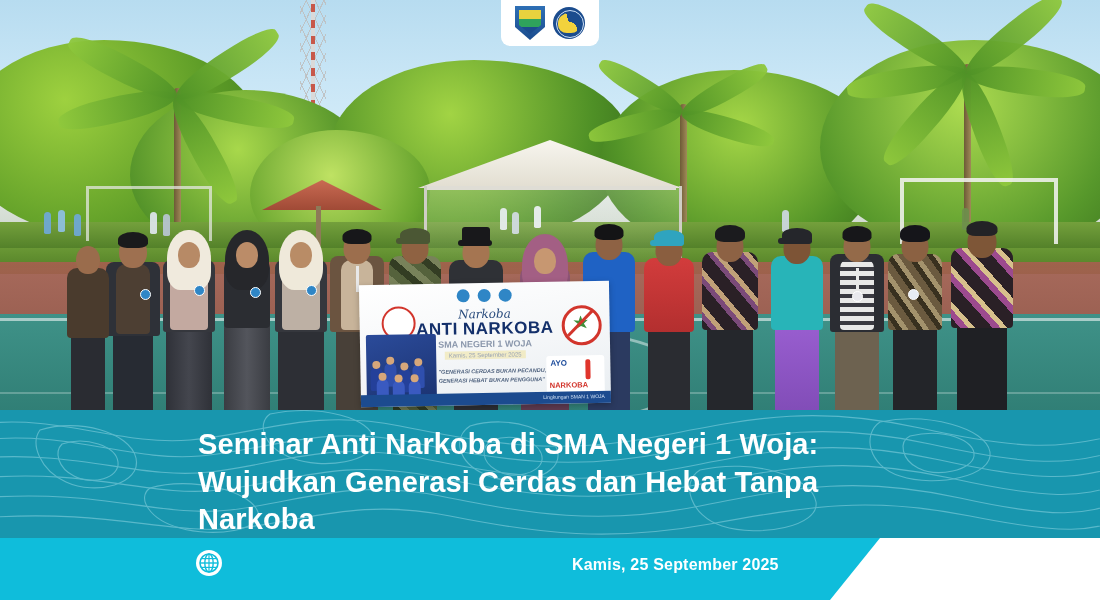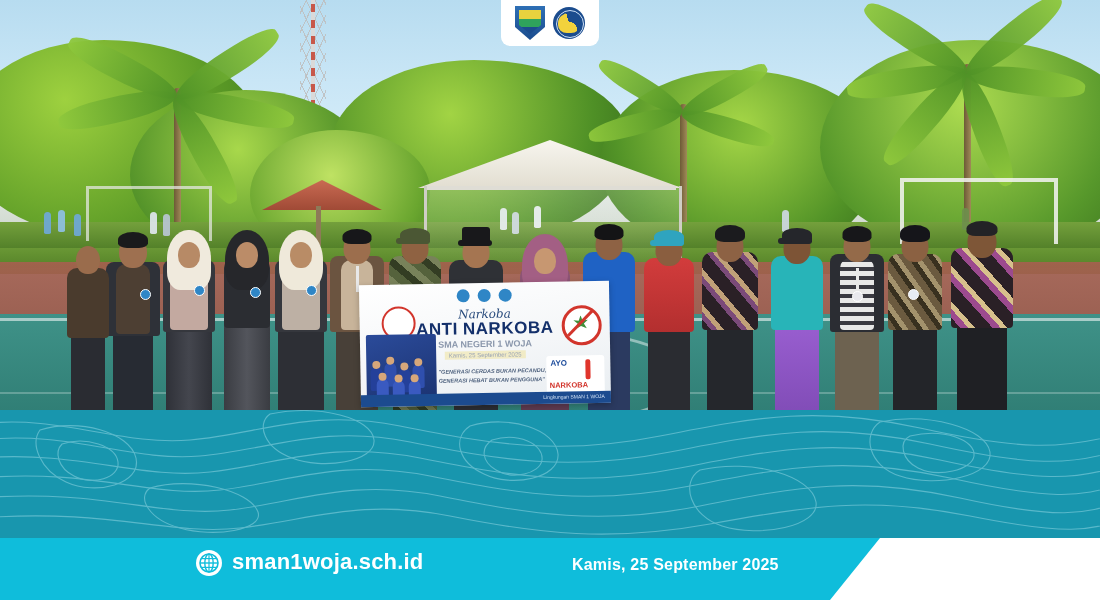--- a/index.html
+++ b/index.html
@@ -435,31 +435,35 @@
         <path d="M62 34 C 86 26, 116 36, 118 52 C 120 68, 92 76, 74 66 C 58 58, 54 42, 62 34 Z"></path>
         <path d="M150 78 C 190 66, 250 80, 258 102 C 264 120, 214 128, 180 118 C 150 110, 136 88, 150 78 Z"></path>
         <path d="M470 16 C 510 4, 556 20, 558 44 C 560 68, 512 78, 484 64 C 458 52, 452 28, 470 16 Z"></path>
         <path d="M492 30 C 518 22, 544 34, 542 50 C 540 64, 512 70, 496 60 C 482 52, 480 38, 492 30 Z"></path>
         <path d="M700 60 C 752 48, 812 66, 816 92 C 820 116, 760 128, 722 116 C 690 106, 680 72, 700 60 Z"></path>
         <path d="M880 12 C 928 2, 986 18, 990 42 C 994 66, 936 78, 900 66 C 868 56, 862 24, 880 12 Z"></path>
         <path d="M910 26 C 944 18, 976 30, 974 46 C 972 60, 938 68, 918 58 C 902 50, 898 32, 910 26 Z"></path>
         <path d="M270 4 C 320 -6, 372 8, 374 30 C 376 52, 322 60, 292 48 C 264 38, 256 14, 270 4 Z"></path>
       </g>
     </svg>
+    <div class="title">
+      <div>Seminar Anti Narkoba di SMA Negeri 1 Woja:</div>
+      <div>Wujudkan Generasi Cerdas dan Hebat Tanpa</div>
+      <div>Narkoba</div>
+    </div>
   </div>
 
   <div class="bottom">
     <div class="bottom-fill"></div>
   </div>
   <div class="globe">
     <svg width="20" height="20" viewBox="0 0 20 20">
       <circle cx="10" cy="10" r="9" fill="none" stroke="#0fbddb" stroke-width="1.6"></circle>
       <ellipse cx="10" cy="10" rx="4.2" ry="9" fill="none" stroke="#0fbddb" stroke-width="1.4"></ellipse>
       <line x1="1" y1="10" x2="19" y2="10" stroke="#0fbddb" stroke-width="1.4"></line>
       <line x1="2.2" y1="5.6" x2="17.8" y2="5.6" stroke="#0fbddb" stroke-width="1.2"></line>
       <line x1="2.2" y1="14.4" x2="17.8" y2="14.4" stroke="#0fbddb" stroke-width="1.2"></line>
       <line x1="10" y1="1" x2="10" y2="19" stroke="#0fbddb" stroke-width="1.2"></line>
     </svg>
   </div>
-  <div class="site">sman1woja.sch.id</div>
   <div class="date">Kamis, 25 September 2025</div>
 
 </div>
 
 </body></html>

